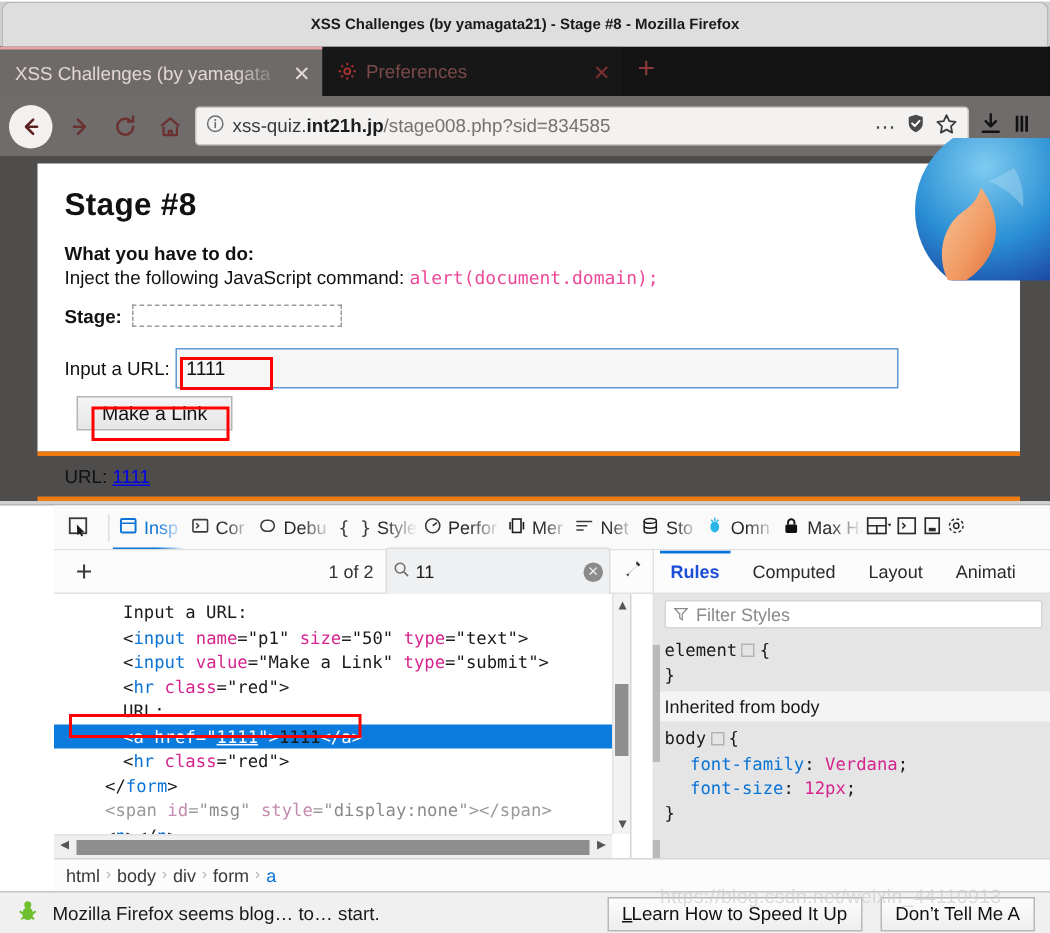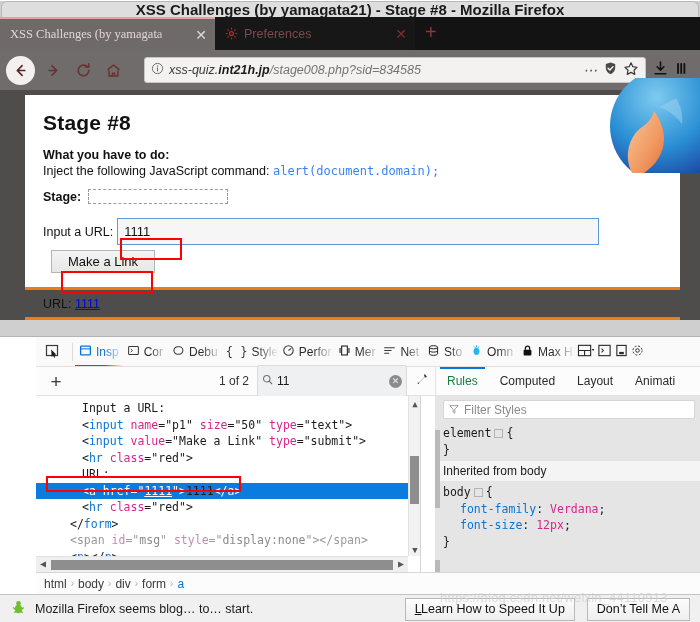--- a/index.html
+++ b/index.html
@@ -11,28 +11,28 @@
     background:#fff;
     overflow:hidden;
     position:relative;
   }
 
   
   #window { width:700px; height:622px; position:relative; background:#cfcfcf; }
 
   
   .titlebar{
-    height:16px; background:#dedede;
+    height:30px; background:#dedede;
     border-top:1px solid #b8b8b8;
     border-left:1px solid #b8b8b8;
     border-right:1px solid #b8b8b8;
     border-radius:6px 6px 0 0;
     margin:1px 1px 0 1px;
     display:flex; align-items:center; justify-content:center;
-    color:#1a1a1a; font-size:15px; font-weight:bold;
+    color:#1a1a1a; font-size:10px; font-weight:bold;
     position:relative; z-index:5;
   }
 
   
   .tabstrip{
     height:33px; background:#131313;
     display:flex; align-items:flex-end;
     position:relative; z-index:4;
     overflow:hidden;
   }
@@ -46,21 +46,20 @@
     border-top:2px solid #e8a0a0;
   }
   .tab.inactive{ width:200px; background:#171717; color:#7a4a4a; }
   .tab-title{
     white-space:nowrap; overflow:hidden;
     flex:1; text-overflow:clip;
   }
   .tab.active .tab-title{
     -webkit-mask-image:linear-gradient(to right,#000 82%,transparent 99%);
             mask-image:linear-gradient(to right,#000 82%,transparent 99%);
-            font-family:Liberation Serif, serif;
   }
   .tab.inactive .tab-title{
     -webkit-mask-image:linear-gradient(to right,#000 60%,transparent 100%);
             mask-image:linear-gradient(to right,#000 60%,transparent 100%);
   }
   .tab-close{ font-size:14px; line-height:1; color:inherit; }
   .tab.inactive .tab-close{ color:#7e3030; }
   .tab-fav{ width:13px; height:13px; position:relative; flex:0 0 auto; }
   .newtab{ color:#8a3a3a; font-size:20px; padding:0 8px 4px 10px; line-height:1; align-self:center;}
 
@@ -72,24 +71,24 @@
   }
   .navbtn{
     width:30px; height:30px; display:flex; align-items:center; justify-content:center;
     color:#5c2222; position:relative;
   }
   .navbtn.back{
     background:#f3f0ef; border-radius:50%;
     width:29px; height:29px; margin-right:3px;
   }
   .urlbar{
-    flex:1; height:26px; margin:0 6px 0 16px;
+    flex:1; height:26px; margin:0 6px 0 2px;
     background:#f3f2f1; border:1px solid #c9c5c4; border-radius:3px;
     display:flex; align-items:center; padding:0 6px; gap:5px;
-    position:relative; overflow:hidden;font-style:italic;
+    position:relative; overflow:hidden;
   }
   .url-text{
     flex:1; font-size:12.5px; color:#767272; white-space:nowrap; overflow:hidden;
     -webkit-mask-image:linear-gradient(to right,#000 88%,transparent 100%);
             mask-image:linear-gradient(to right,#000 88%,transparent 100%);
   }
   .url-text b{ color:#1c1c1c; font-weight:bold; }
   .url-host-start{ color:#3a3a3a; }
   .nav-right{ display:flex; align-items:center; gap:6px; padding-right:2px; color:#2a2a2a;}
 
@@ -102,21 +101,21 @@
   
   .viewport{ background:#4f4c4c; height:230px; position:relative; overflow:hidden; z-index:2;}
   .page-white{
     position:absolute; left:25px; top:5px; width:655px; height:192px;
     background:#ffffff;
   }
   .page-inner{ padding:16px 18px 0 18px; color:#111; font-size:12px; }
   h1.stage{ font-size:21px; margin:0 0 13px 0; font-weight:bold; letter-spacing:.2px;}
   .bold-line{ font-weight:bold; font-size:12.5px; margin-bottom:2px;}
   .todo-line{ font-size:12.5px; margin-bottom:11px;}
-  .code-blue{ color:#3b82f6; font-family:"DejaVu Sans Mono", monospace; font-size:12px;text-align:center;}
+  .code-blue{ color:#ec4899; font-family:"DejaVu Sans Mono", monospace; font-size:12px;text-align:center;}
   .hint-row{ display:flex; align-items:center; gap:7px; margin-bottom:14px;}
   .hint-label{ font-weight:bold; font-size:12.5px;}
   .hint-box{ width:140px; height:15px; border:1px dashed #9b9b9b;}
   .form-row{ display:flex; align-items:center; gap:4px; position:relative; }
   .form-label{ font-size:12.5px; }
   .url-input{
     width:482px; height:27px; border:1px solid #5f9ad2; background:#f6f6f6;
     font-family:"Liberation Sans", sans-serif; font-size:13px; padding:0 6px; color:#111;
     outline:none;
   }
@@ -175,21 +174,21 @@
   }
   .dt-eyedrop{ width:28px; text-align:center;}
   .dt-rulestabs{
     width:265px; display:flex; align-items:flex-end; height:29px;
     border-left:1px solid #e2e2e2; overflow:hidden;
   }
   .rt{
     padding:0 11px; height:29px; display:flex; align-items:center;
     font-size:12px; color:#2b2b2b; white-space:nowrap; position:relative;
   }
-  .rt.active{ color:#15803d; }
+  .rt.active{ color:#1d4ed8;font-weight:bold; }
   .rt.active::before{ content:""; position:absolute; left:4px; right:4px; top:0; height:2px; background:#0a74d6;}
 
   .dt-body{ flex:1; display:flex; min-height:0; }
   .markup{
     flex:1; position:relative; background:#fff; overflow:hidden;
     font-family:"DejaVu Sans Mono", monospace; font-size:11.5px; line-height:16.5px;
     border-right:1px solid #d4d4d4;
   }
   .markup-scroll{ padding:4px 0 0 0; }
   .mline{ padding-left:0; white-space:nowrap; height:16.5px;}

